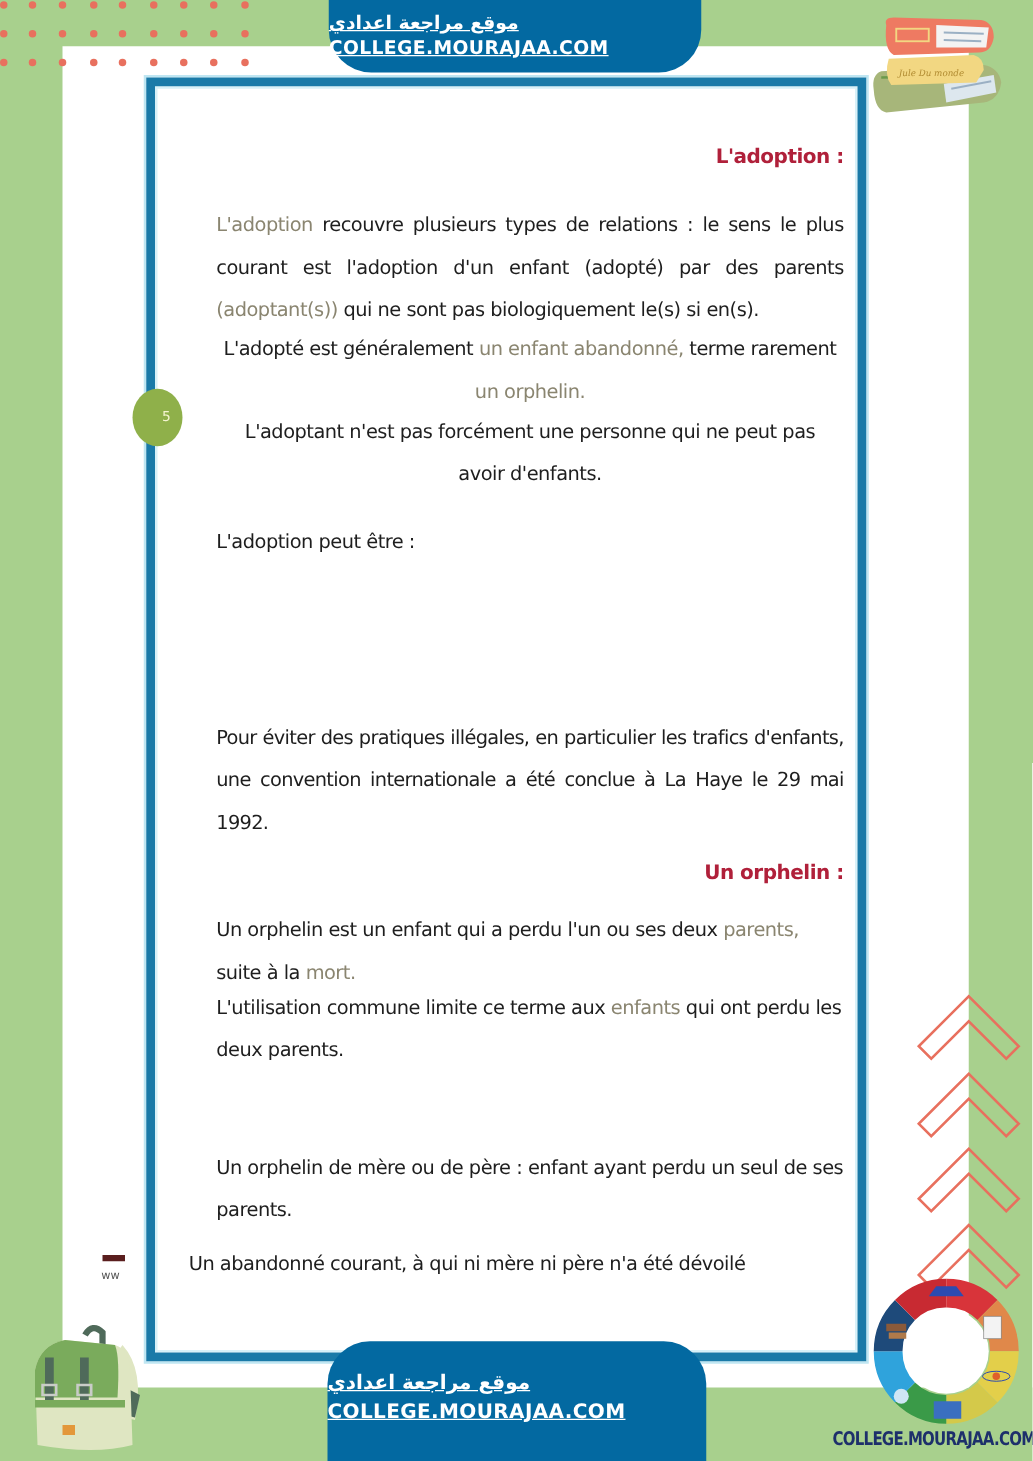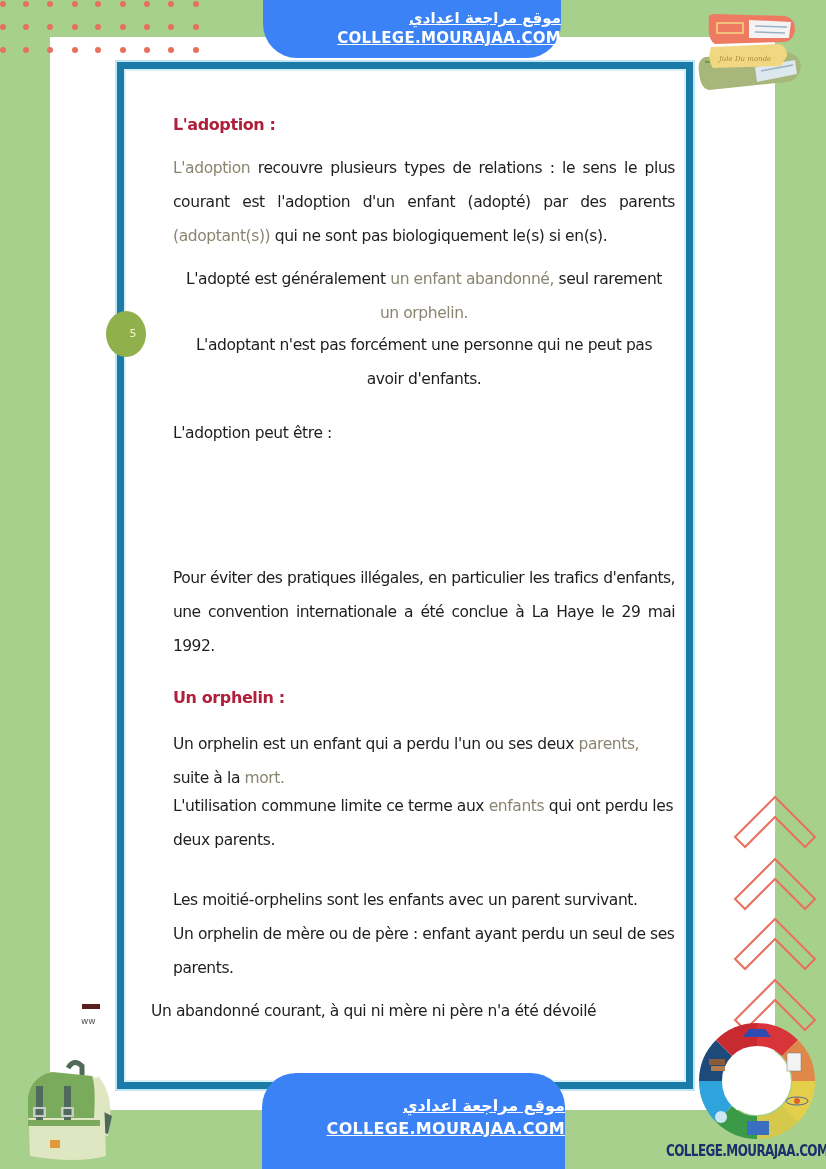--- a/index.html
+++ b/index.html
@@ -8,37 +8,37 @@
 
   .band { position: absolute; background: #a8d08d; }
   .band-top { left: 0; top: 0; width: 826px; height: 37px; }
   .band-left { left: 0; top: 0; width: 50px; height: 1169px; }
   .band-right { left: 775px; top: 0; width: 51px; height: 1169px; }
   .band-bottom { left: 0; top: 1110px; width: 826px; height: 59px; }
 
   .dots { position: absolute; left: 0; top: 0; width: 210px; height: 60px; }
   .dot { position: absolute; width: 6px; height: 6px; border-radius: 50%; background: #e8705e; }
 
-  .tab { position: absolute; background: #3b82f6; text-align: right; color: #ffffff; }
+  .tab { position: absolute; background: #0369a1; text-align: left; color: #ffffff; }
   .tab-top { left: 263px; top: 0; width: 298px; height: 58px; border-radius: 0 0 34px 34px; padding-top: 8px; }
   .tab-bottom { left: 262px; top: 1073px; width: 303px; height: 96px; border-radius: 34px 34px 0 0; padding-top: 21px; }
   .tab .ar { font-family: "DejaVu Sans", sans-serif; font-size: 15px; font-weight: bold; text-decoration: underline; line-height: 20px; display: block; direction: rtl; }
   .tab .en { font-family: "DejaVu Sans", sans-serif; font-size: 15px; font-weight: bold; text-decoration: underline; line-height: 20px; display: block; letter-spacing: 0.3px; }
   .tab-bottom .ar, .tab-bottom .en { font-size: 16px; line-height: 23px; }
 
   .frame { position: absolute; left: 117px; top: 62px; width: 576px; height: 1027px;
            border: 7px solid #1a7aa8; box-shadow: 0 0 0 2px #bfe6f2, inset 0 0 0 2px #d8f1f8; background: #ffffff; }
 
   .content { position: absolute; left: 173px; top: 108px; width: 502px; font-family: "DejaVu Sans", sans-serif;
              font-size: 15.5px; color: #1e1e1e; line-height: 34px; letter-spacing: -0.4px; }
-  .heading { color: #b0203a; font-weight: bold; text-align: left; font-size: 16px; }
+  .heading { color: #b0203a; font-weight: bold; text-align: right; font-size: 16px; }
   .hl { color: #8a8570; }
   .p { position: absolute; left: 0; width: 502px; }
   .center { text-align: center; }
-  .justify { text-align: justify; text-align-last: left; }
+  .justify { text-align: justify; text-align-last: left; margin-top: 12px; }
 
   .page-marker { position: absolute; left: 106px; top: 311px; width: 40px; height: 46px; border-radius: 50%;
                  background: #8fb04a; color: #f4f4d0; font-size: 11px; text-align: center; line-height: 46px; padding-left: 14px; }
 
   .side-mark { position: absolute; left: 82px; top: 1004px; width: 18px; height: 5px; background: #5a1e1e; }
   .side-ww { position: absolute; left: 81px; top: 1016px; font-size: 9px; color: #555; font-family: "DejaVu Sans", sans-serif; }
 
   .deco { position: absolute; }
   .brand-bottom { position: absolute; left: 666px; top: 1144px; width: 148px; font-family: "DejaVu Sans", sans-serif;
                   font-weight: bold; font-size: 12px; color: #1d2f6b; letter-spacing: -0.6px; text-align: center; transform: scaleY(1.25); }
@@ -102,37 +102,37 @@
 
 <div class="frame"></div>
 
 <div class="page-marker">5</div>
 
 <div class="content">
   <div class="p heading" style="top:0px">L'adoption :</div>
 
   <div class="p justify" style="top:43px"><span class="hl">L'adoption</span><span> recouvre plusieurs types de relations : le sens le plus courant est l'adoption d'un enfant (adopté) par des parents </span><span class="hl">(adoptant(s))</span><span> qui ne sont pas biologiquement le(s) si en(s).</span></div>
 
-  <div class="p center" style="top:154px"><span>L'adopté est généralement </span><span class="hl">un enfant abandonné,</span><span> seul rarement</span><br><span class="hl">un orphelin.</span></div>
+  <div class="p center" style="top:154px"><span>L'adopté est généralement </span><span class="hl">un enfant abandonné,</span><span> terme rarement</span><br><span class="hl">un orphelin.</span></div>
 
   <div class="p center" style="top:220px;padding:0 6px">L'adoptant n'est pas forcément une personne qui ne peut pas avoir d'enfants.</div>
 
   <div class="p" style="top:308px">L'adoption peut être :</div>
 
   <div class="p" style="top:345px;padding-left:6px"><br></div>
 
   <div class="p justify" style="top:453px;letter-spacing:-0.55px">Pour éviter des pratiques illégales, en particulier les trafics d'enfants, une convention internationale a été conclue à La Haye le 29 mai 1992.</div>
 
   <div class="p heading" style="top:573px">Un orphelin :</div>
 
   <div class="p" style="top:619px"><span>Un orphelin est un enfant qui a perdu l'un ou ses deux </span><span class="hl">parents,</span><span> suite à la </span><span class="hl">mort.</span></div>
 
   <div class="p" style="top:681px"><span>L'utilisation commune limite ce terme aux </span><span class="hl">enfants</span><span> qui ont perdu les deux parents.</span></div>
 
-  <div class="p" style="top:775px"><span>Les moitié-orphelins sont les enfants avec un parent survivant.</span><br><span>Un orphelin de mère ou de père : enfant ayant perdu un seul de ses parents.</span></div>
+  <div class="p" style="top:775px"><br><span>Un orphelin de mère ou de père : enfant ayant perdu un seul de ses parents.</span></div>
 
   <div class="p" style="top:886px;left:-22px;width:540px">Un abandonné courant, à qui ni mère ni père n'a été dévoilé</div>
 </div>
 
 <div class="side-mark"></div>
 <div class="side-ww">ww</div>
 
 <svg class="deco" style="left:733px;top:792px" width="84" height="260" viewBox="0 0 84 260">
   <g fill="none" stroke="#e8705e" stroke-width="2">
     <path d="M2 45 L42 5 L82 45 L72 55 L42 25 L12 55Z"></path>

